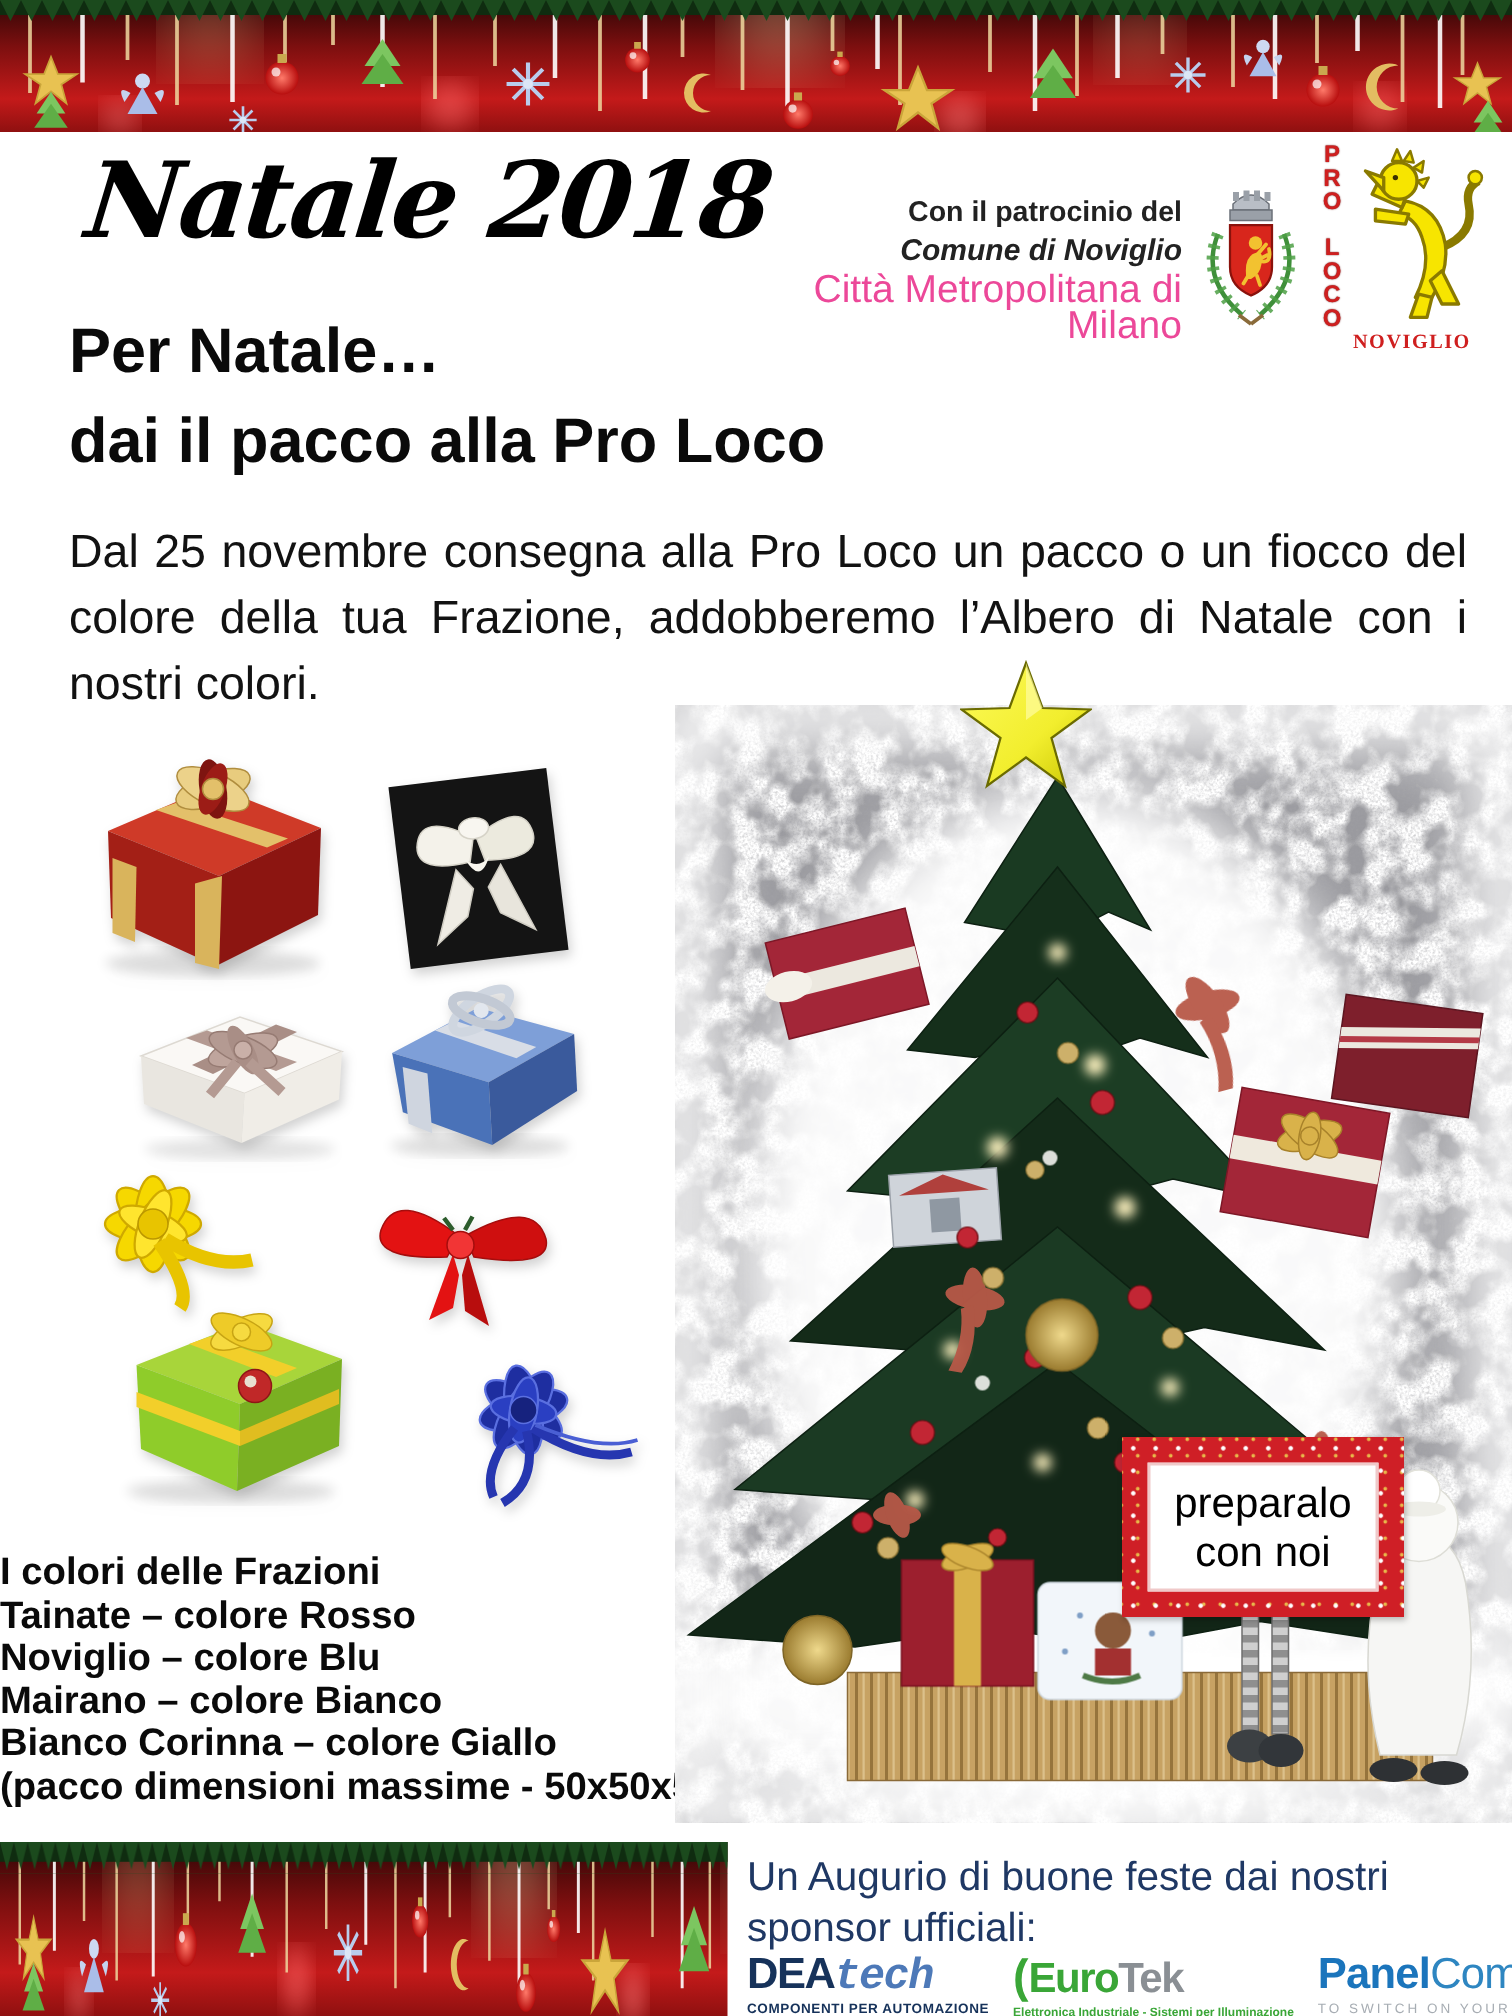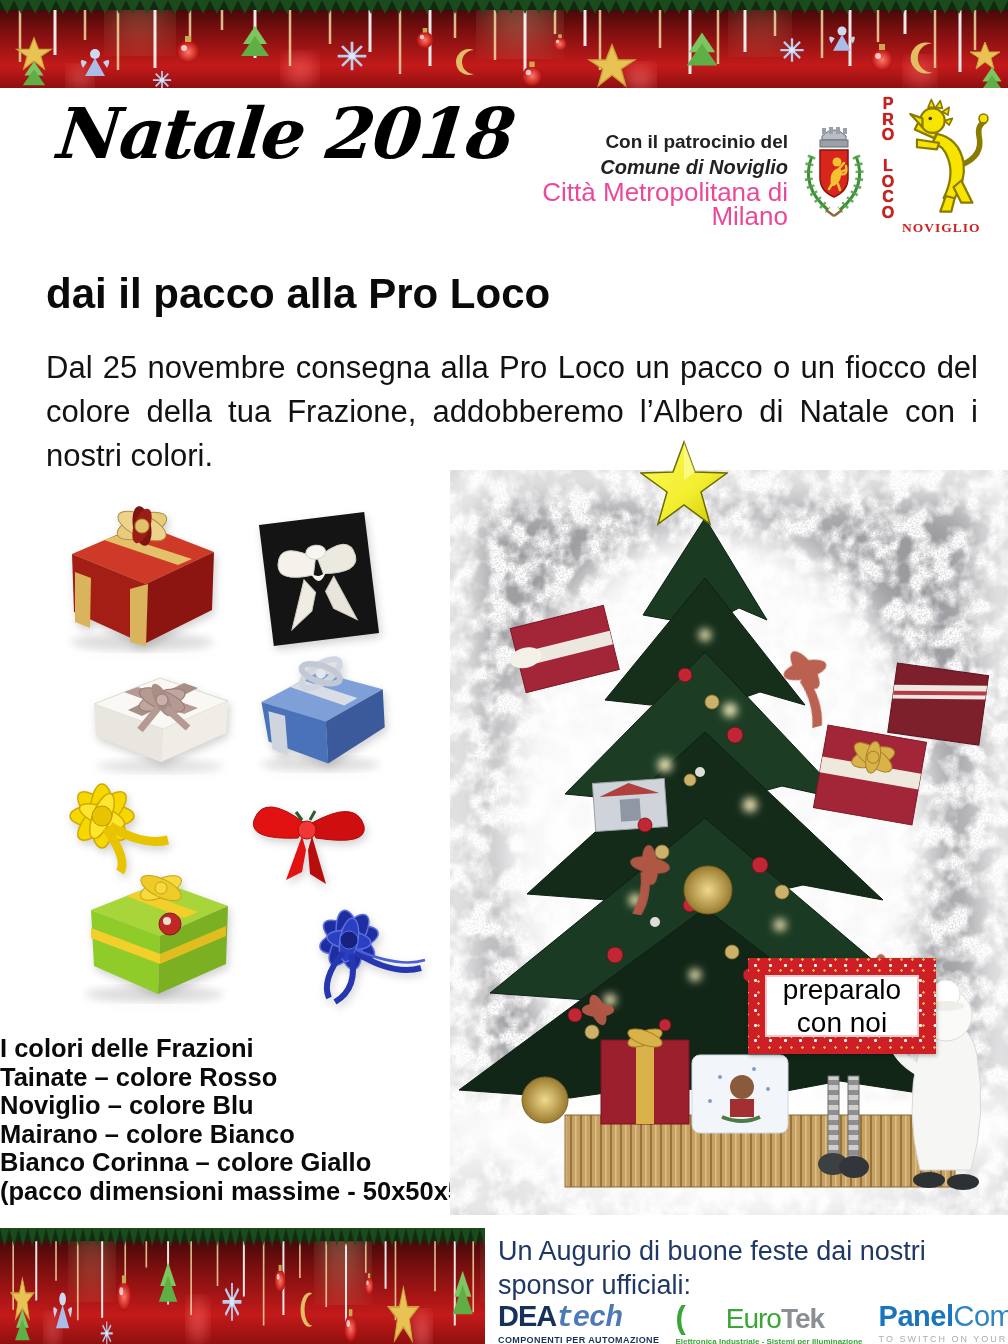--- a/index.html
+++ b/index.html
@@ -47,42 +47,42 @@
   .g-yellowbow{left:40px;top:764px;}
   .g-redbow{left:246px;top:788px;}
   .g-green{left:66px;top:852px;}
   .g-bluebow{left:283px;top:898px;}
 
   
   .tree-panel{position:absolute;left:450px;top:470px;width:558px;height:745px;}
   .tree-star{position:absolute;left:640px;top:440px;width:88px;height:92px;z-index:4;}
 
   
-  .sign{position:absolute;left:748px;top:958px;width:188px;height:96px;z-index:5;
+  .sign{position:absolute;left:748px;top:958px;width:188px;height:120px;z-index:5;
         background:#cf1f26;
         background-image:radial-gradient(#ffffff 1.2px, rgba(255,255,255,0) 1.8px),
                          radial-gradient(#e8b84a 1px, rgba(232,184,74,0) 1.5px);
         background-size:15px 15px,11px 11px;background-position:0 0,5px 7px;
         box-shadow:1px 2px 4px rgba(0,0,0,.25);}
   .sign-inner{position:absolute;left:17px;top:17px;right:17px;bottom:17px;background:#fff;
         box-shadow:inset 0 0 0 2px #f0c9c9;display:flex;flex-direction:column;
         align-items:center;justify-content:center;}
   .sign-inner div{font-size:28px;line-height:33px;color:#000;}
 
   
   .sponsor-head{position:absolute;left:498px;top:1234px;font-size:27px;line-height:34px;
         color:#1f3864;}
   .sponsors-row{position:absolute;left:498px;top:1300px;width:506px;display:flex;
         align-items:flex-start;gap:16px;}
   .logo{white-space:nowrap;}
   .dea{font-size:29px;font-weight:800;color:#16325a;letter-spacing:-1px;}
   .tech{font-size:29px;font-weight:700;font-style:italic;color:#4d79b8;letter-spacing:-1px;font-family:Liberation Mono, monospace;}
   .dea-tag{font-size:9px;font-weight:700;color:#16325a;letter-spacing:.4px;margin-top:0;}
   .euro-pre{font-size:31px;font-weight:700;color:#3aa637;}
-  .euro{font-size:28px;font-weight:400;color:#3aa637;letter-spacing:-1px;margin-left:40px;}
+  .euro{font-size:28px;font-weight:700;color:#3aa637;letter-spacing:-1px;}
   .tek{font-size:28px;font-weight:700;color:#8a8f94;letter-spacing:-1px;}
   .euro-tag{font-size:8px;font-weight:700;color:#3aa637;margin-top:1px;}
   .panel-b{font-size:29px;font-weight:800;color:#1b75bc;letter-spacing:-.5px;}
   .panel-l{font-size:29px;font-weight:300;color:#2e86c1;letter-spacing:-.5px;}
   .panel-tag{font-size:9px;color:#a7adb3;letter-spacing:2px;margin-top:1px;
              display:flex;align-items:center;gap:2px;}
 </style>
 </head>
 <body>
 
@@ -246,20 +246,21 @@
         <path d="M52,78 L62,98 L52,98 L45,84 Z"></path>
         <circle cx="26" cy="24" r="11"></circle>
         <path d="M17,22 L6,18 L17,30 Z"></path>
         <path d="M22,12 l3,-7 l3,7 Z M29,12 l4,-6 l2,7 Z M35,16 l6,-4 l-1,7 Z M37,24 l7,-2 l-3,6 Z" stroke-width="1.5"></path>
       </g>
       <circle cx="24" cy="22" r="1.6" fill="#3a3000"></circle>
     </svg>
     <div class="proloco-name">NOVIGLIO</div>
   </div>
 
+  <div class="head1">Per Natale…</div>
   <div class="head2">dai il pacco alla Pro Loco</div>
   <div class="intro">Dal 25 novembre consegna alla Pro Loco  un pacco o un fiocco del colore della tua Frazione, addobberemo l’Albero di Natale con i nostri colori.</div>
 
   <svg class="gift g-red" width="196" height="162" viewBox="0 0 196 162">
     <ellipse cx="100" cy="150" rx="72" ry="9" fill="#000" opacity=".12" filter="url(#b4)"></ellipse>
     <polygon points="30,62 100,32 172,60 104,92" fill="#cf3a28"></polygon>
     <polygon points="30,62 104,92 102,152 32,120" fill="#a31f16"></polygon>
     <polygon points="172,60 104,92 102,152 170,118" fill="#8c1511"></polygon>
     <polygon points="62,48 76,43 150,67 136,73" fill="#e3c06a"></polygon>
     <polygon points="88,97 106,92 104,154 88,150" fill="#d9b45c"></polygon>

